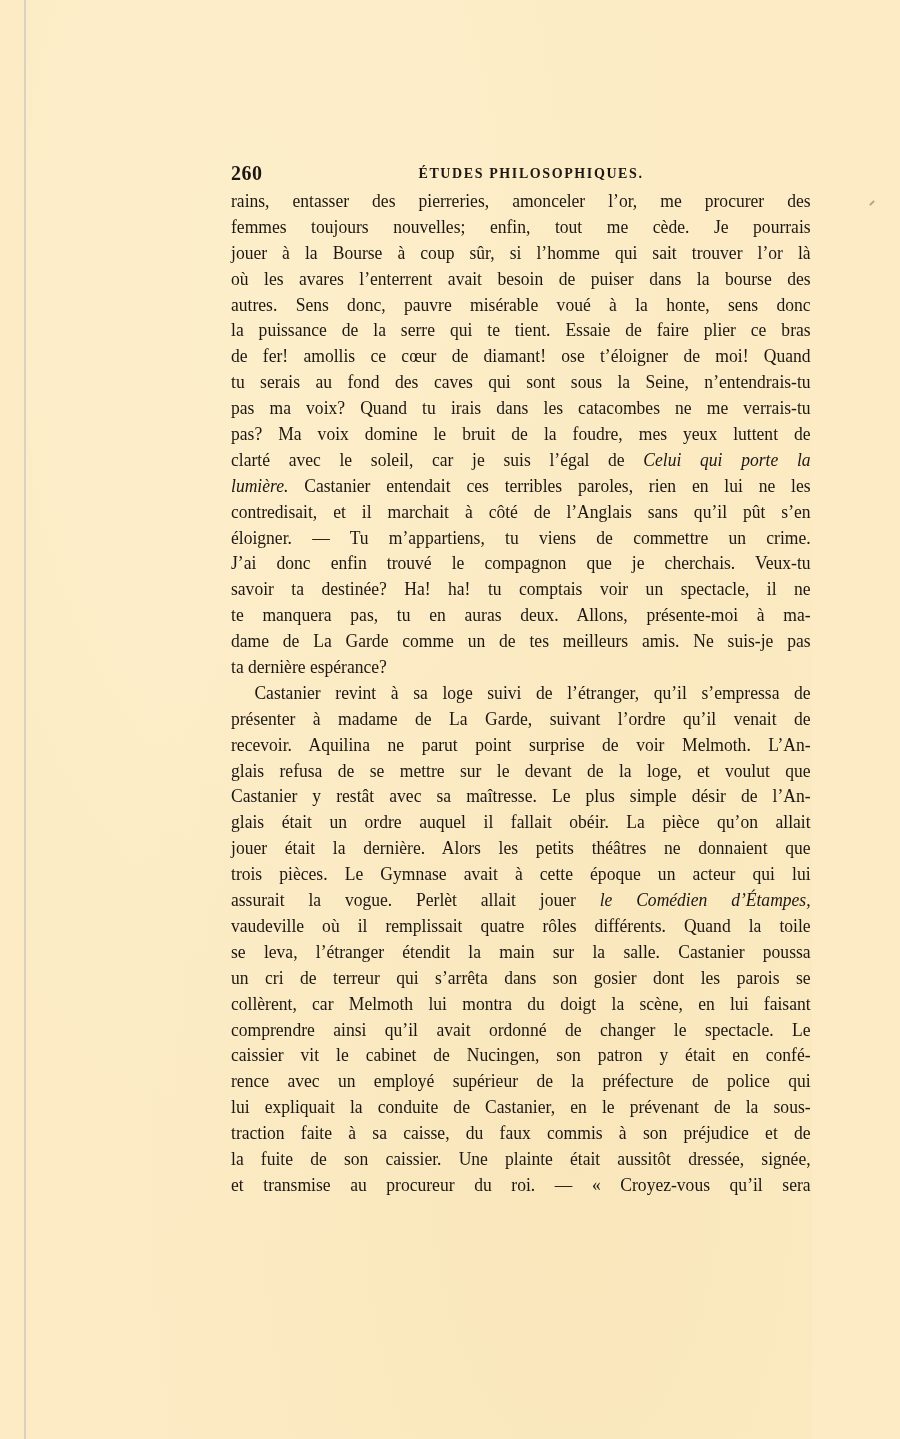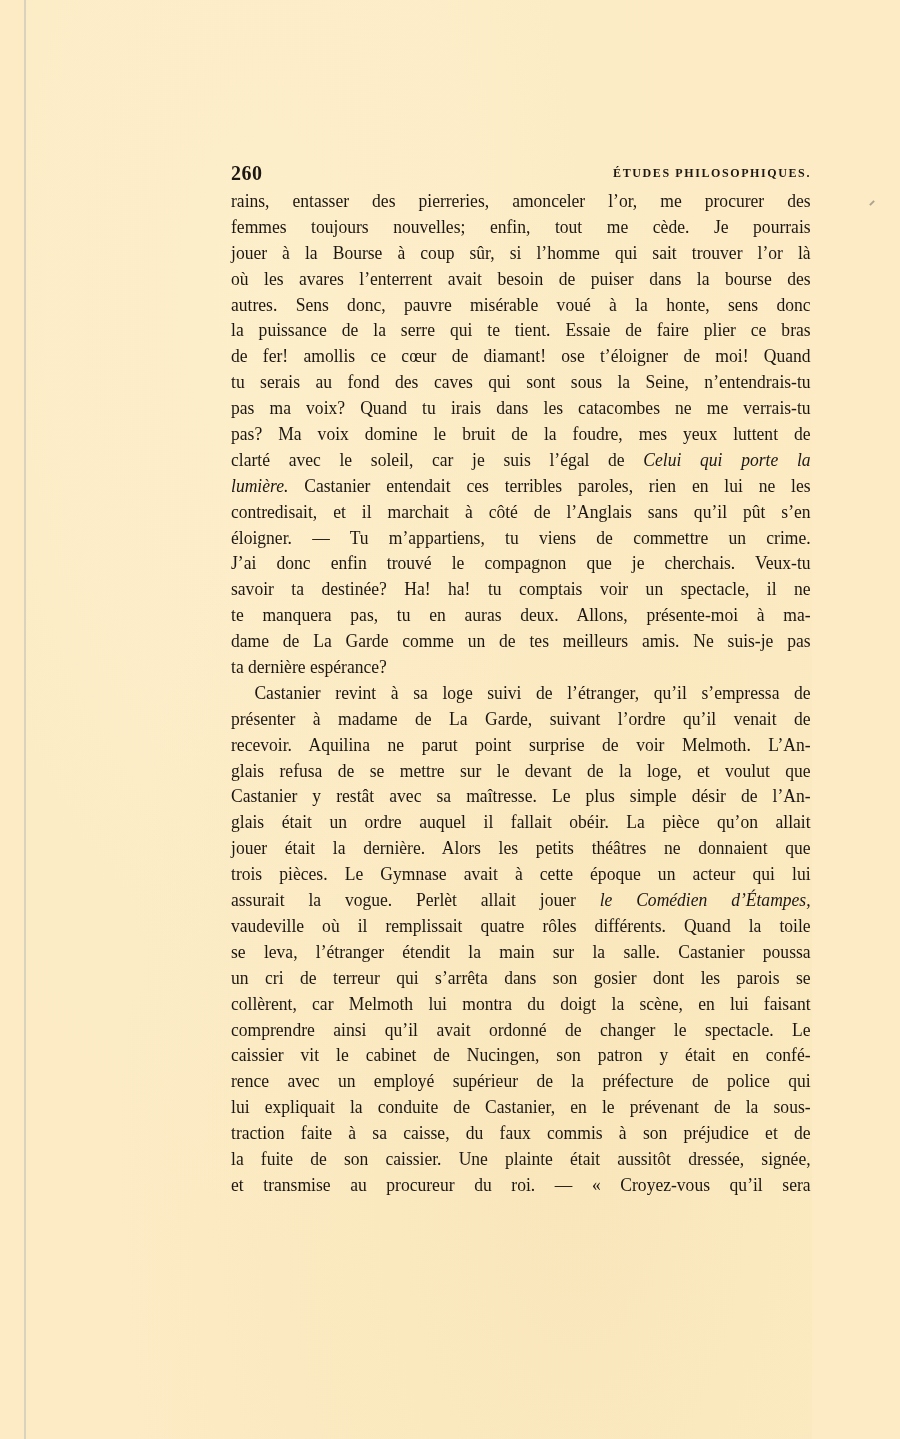--- a/index.html
+++ b/index.html
@@ -40,22 +40,22 @@
       top: 0;
       font-size: 20px;
       font-weight: bold;
       letter-spacing: 0.5px;
     }
     .book-title {
       position: absolute;
       left: 0;
       width: 580px;
       top: 4px;
-      text-align: right;
-      font-size: 12px;
+      text-align: center;
+      font-size: 14px;
       font-weight: bold;
       letter-spacing: 1.6px;
       padding-left: 20px;
       box-sizing: border-box;
     }
     .body-text {
       position: absolute;
       left: 205px;
       top: 188px;
       width: 580px;

